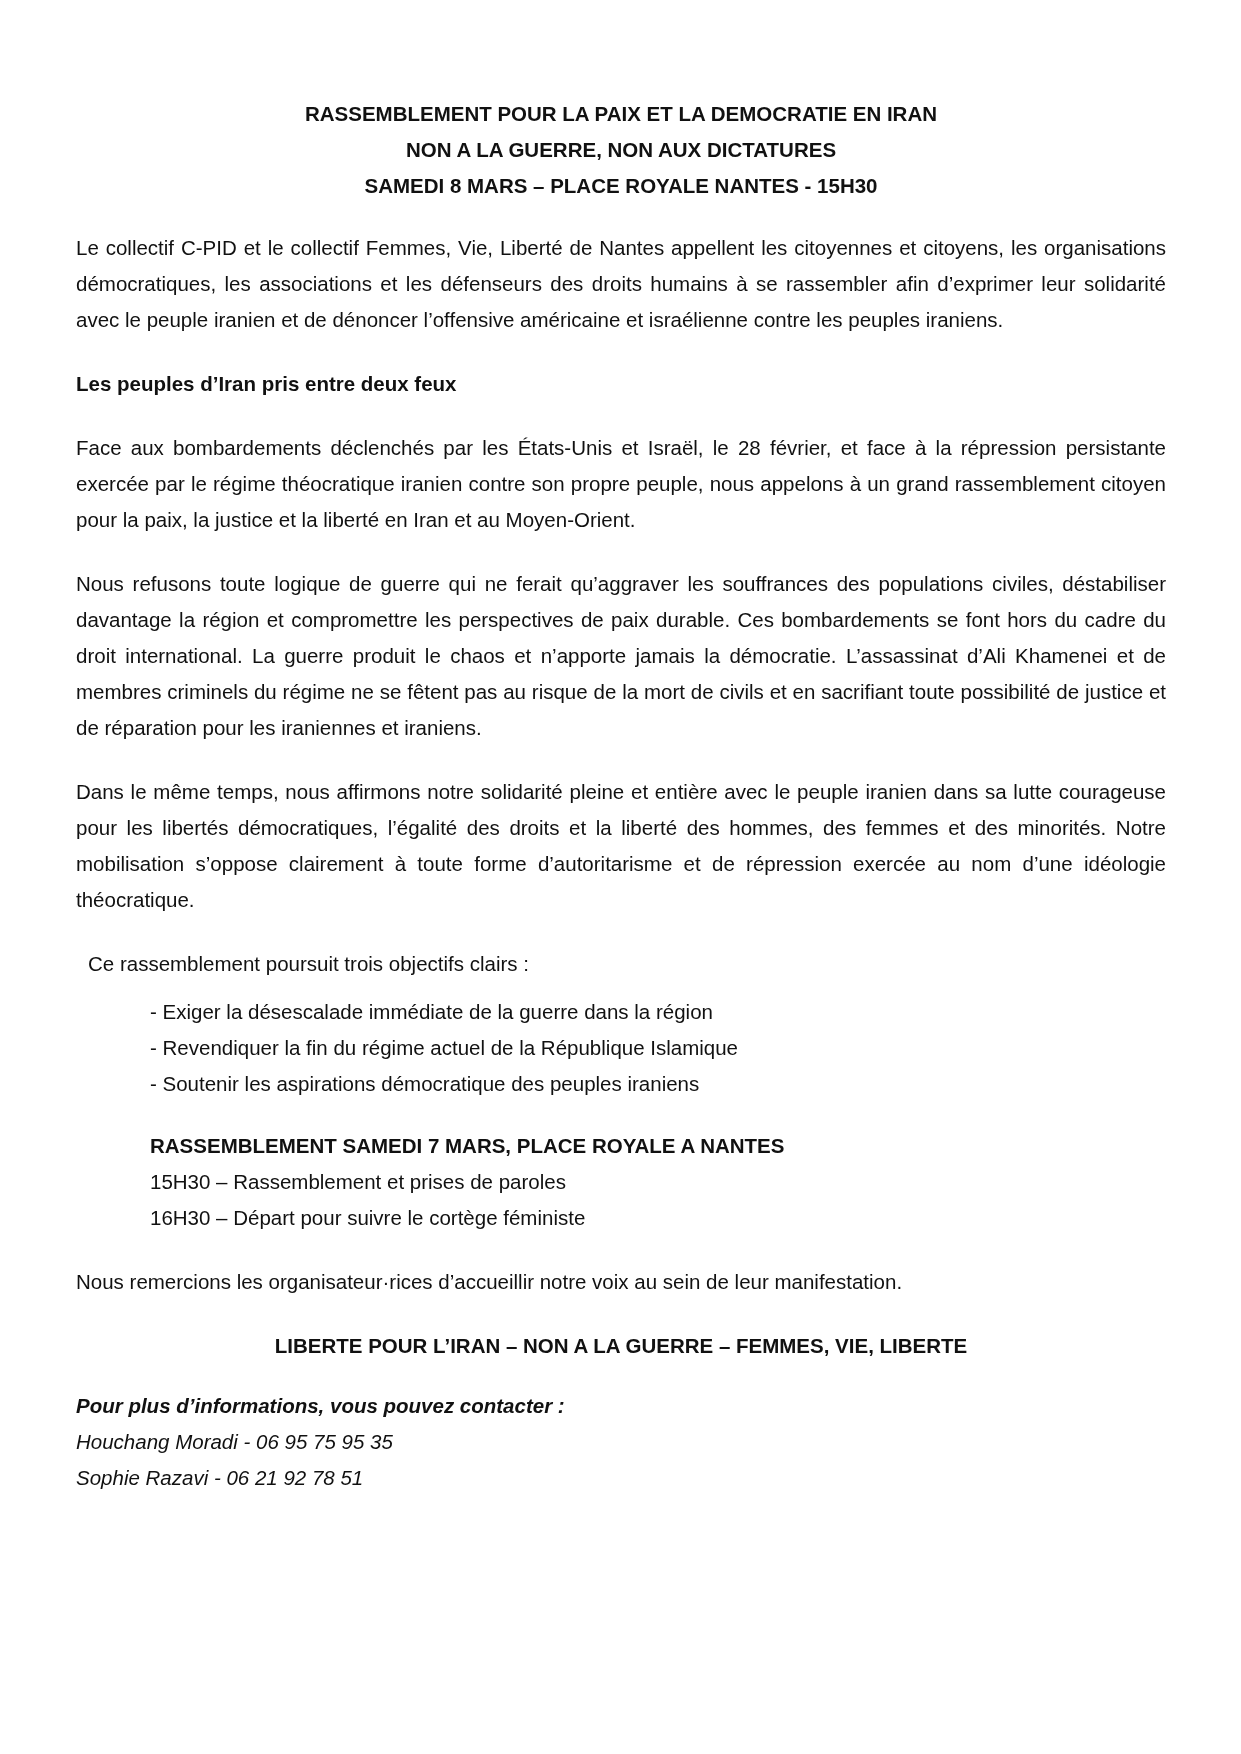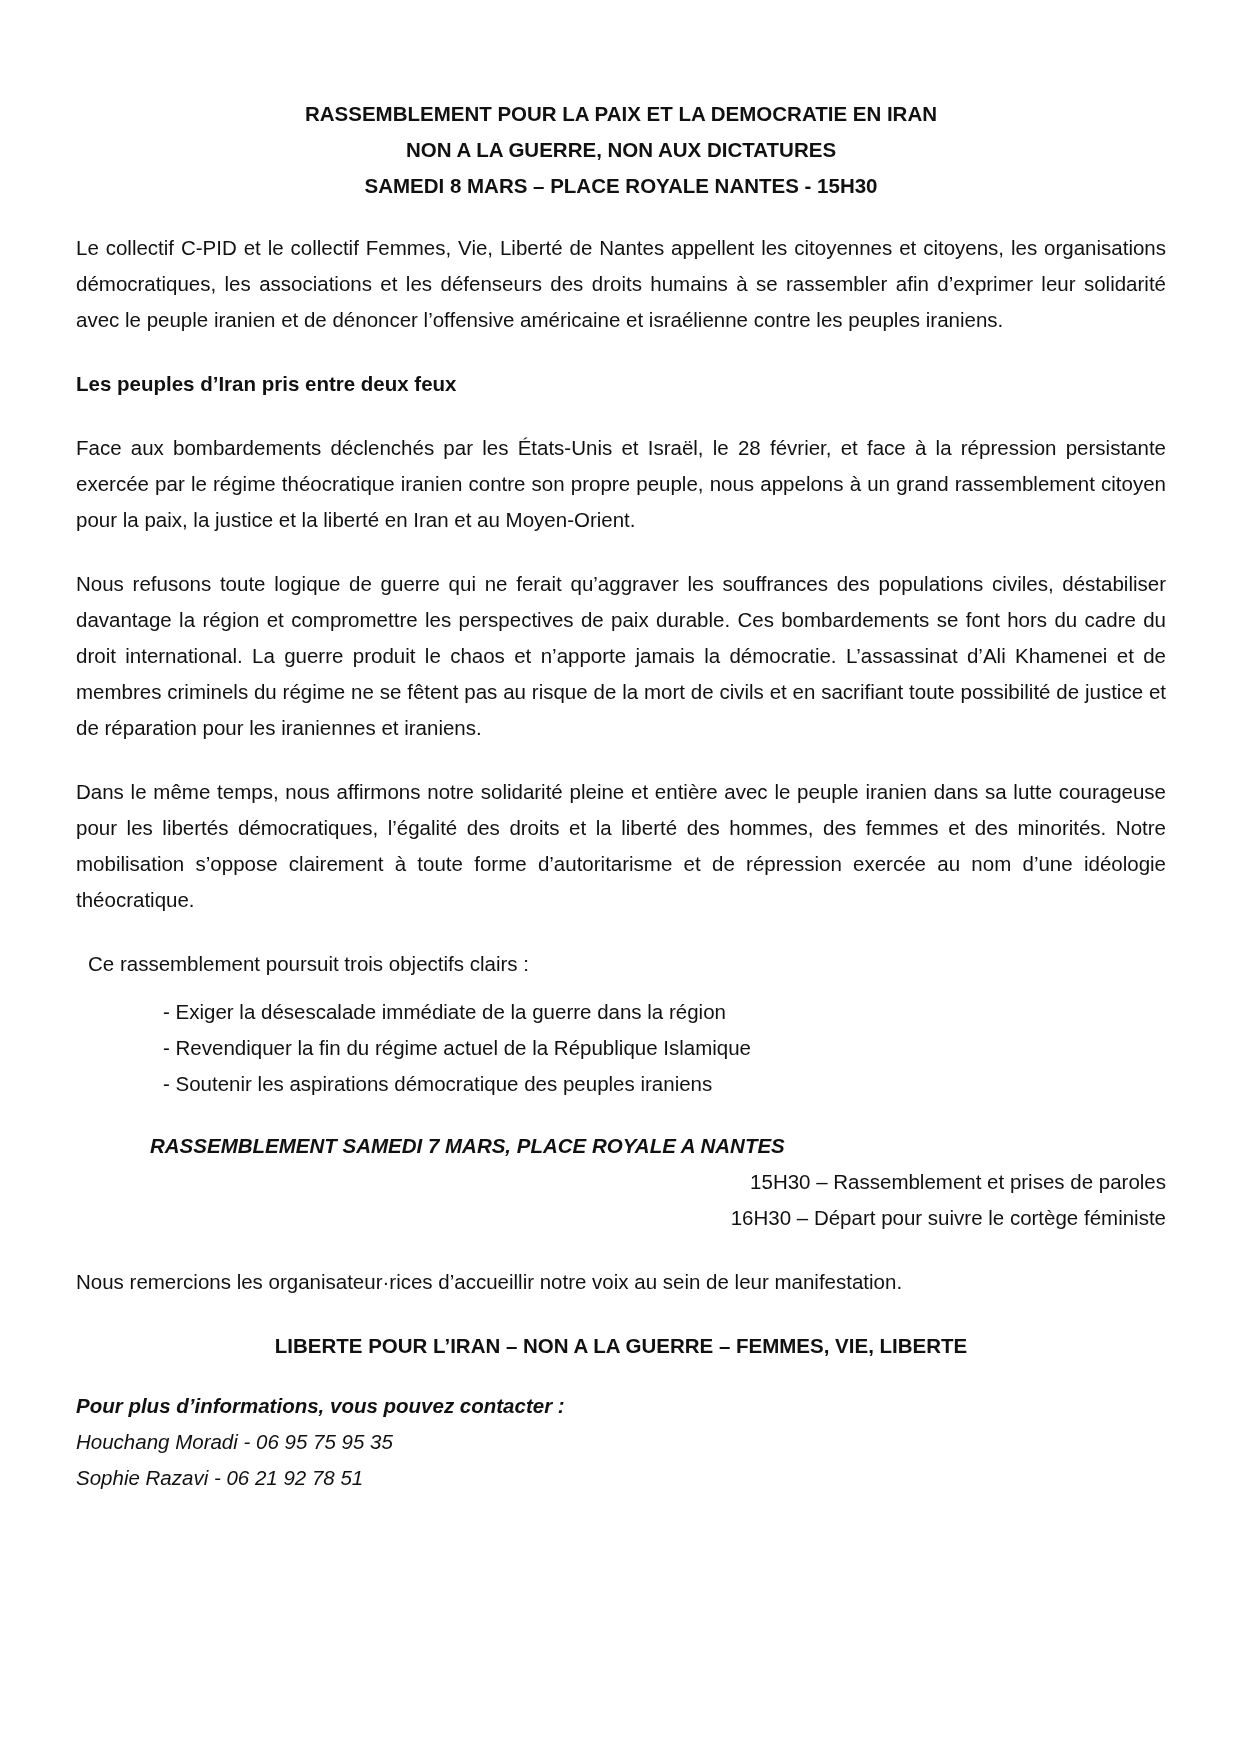--- a/index.html
+++ b/index.html
@@ -35,27 +35,27 @@
     font-weight: bold;
     margin: 0 0 28px 0;
     line-height: 36px;
   }
   .objectives-intro { margin: 12px; line-height: 36px; }
   ul.objectives {
     list-style: none;
     margin: 0 0 26px 0;
     padding: 0 0 0 74px;
   }
-  ul.objectives li { line-height: 36px; margin-left: 13px; }
+  ul.objectives li { line-height: 36px; }
   .event-block {
     padding-left: 74px;
     margin: 0 0 28px 0;
   }
-  .event-heading { font-weight: bold; line-height: 36px; font-style: italic; }
-  .event-line { line-height: 36px; text-align: right; }
+  .event-heading { font-weight: bold; line-height: 36px; }
+  .event-line { line-height: 36px; }
   .slogan {
     text-align: center;
     font-weight: bold;
     line-height: 36px;
     margin: 0 0 24px 0;
   }
   .contact-heading { font-weight: bold; font-style: italic; line-height: 36px; margin-top: 24px; }
   .contact-line { font-style: italic; line-height: 36px; }
 </style>
 </head>

